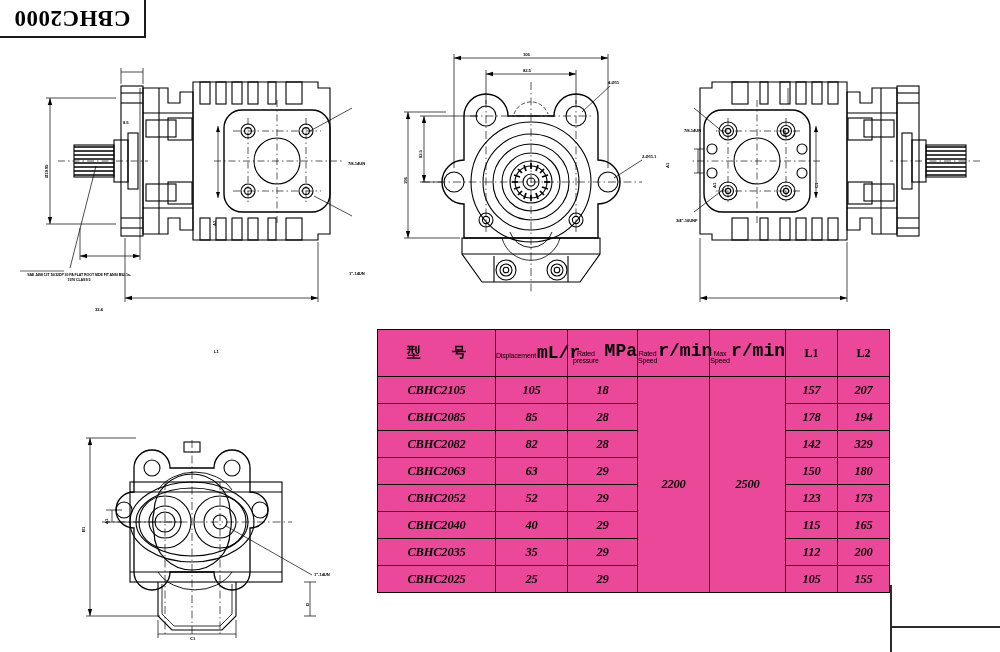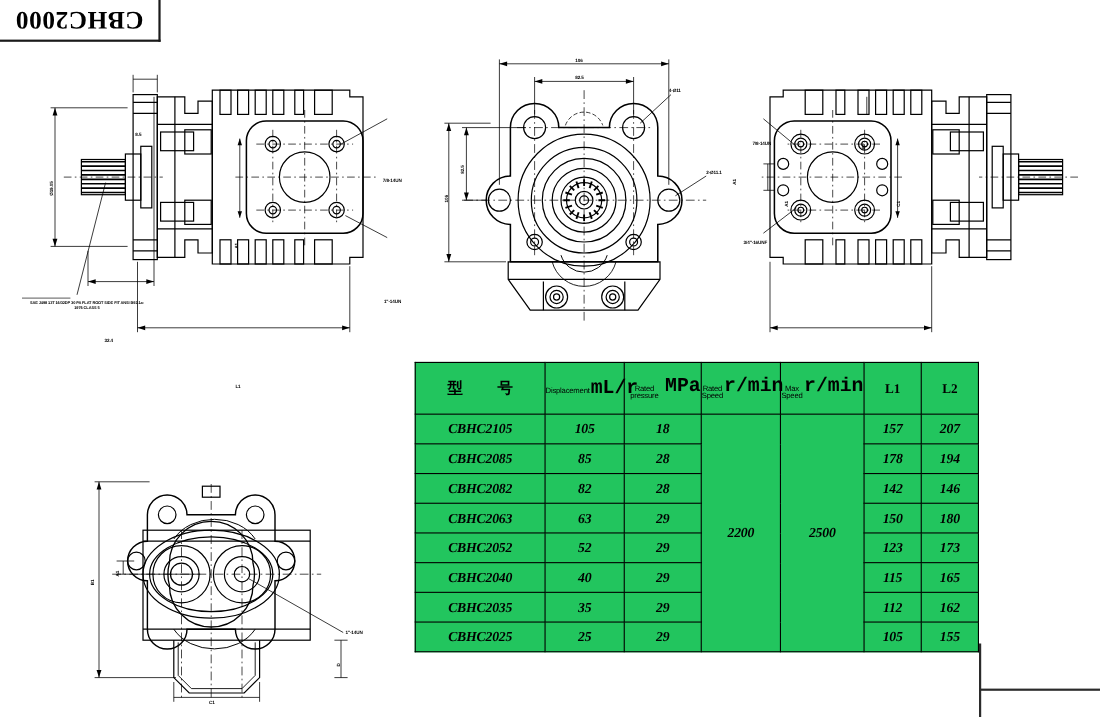--- a/index.html
+++ b/index.html
@@ -61,21 +61,21 @@
     left: 377px;
     top: 329px;
     width: 512px;
     height: 256px;
   }
   table.spec {
     border-collapse: collapse;
     width: 512px;
     height: 256px;
     table-layout: fixed;
-    background: #22c55e;
+    background: #ec4899;
   }
   table.spec th, table.spec td {
     border: 1px solid #000;
     text-align: center;
     vertical-align: middle;
     font-family: "Liberation Serif", serif;
     font-weight: bold;
     color: #000;
     padding: 0;
   }
@@ -700,21 +700,21 @@
             <td>85</td>
             <td>28</td>
             <td class="lsmall">178</td>
             <td class="lsmall">194</td>
           </tr>
           <tr>
             <td>CBHC2082</td>
             <td>82</td>
             <td>28</td>
             <td class="lsmall">142</td>
-            <td class="lsmall">146</td>
+            <td class="lsmall">329</td>
           </tr>
           <tr>
             <td>CBHC2063</td>
             <td>63</td>
             <td>29</td>
             <td class="lsmall">150</td>
             <td class="lsmall">180</td>
           </tr>
           <tr>
             <td>CBHC2052</td>
@@ -728,21 +728,21 @@
             <td>40</td>
             <td>29</td>
             <td class="lsmall">115</td>
             <td class="lsmall">165</td>
           </tr>
           <tr>
             <td>CBHC2035</td>
             <td>35</td>
             <td>29</td>
             <td class="lsmall">112</td>
-            <td class="lsmall">162</td>
+            <td class="lsmall">200</td>
           </tr>
           <tr>
             <td>CBHC2025</td>
             <td>25</td>
             <td>29</td>
             <td class="lsmall">105</td>
             <td class="lsmall">155</td>
           </tr>
         </tbody>
     </table>

